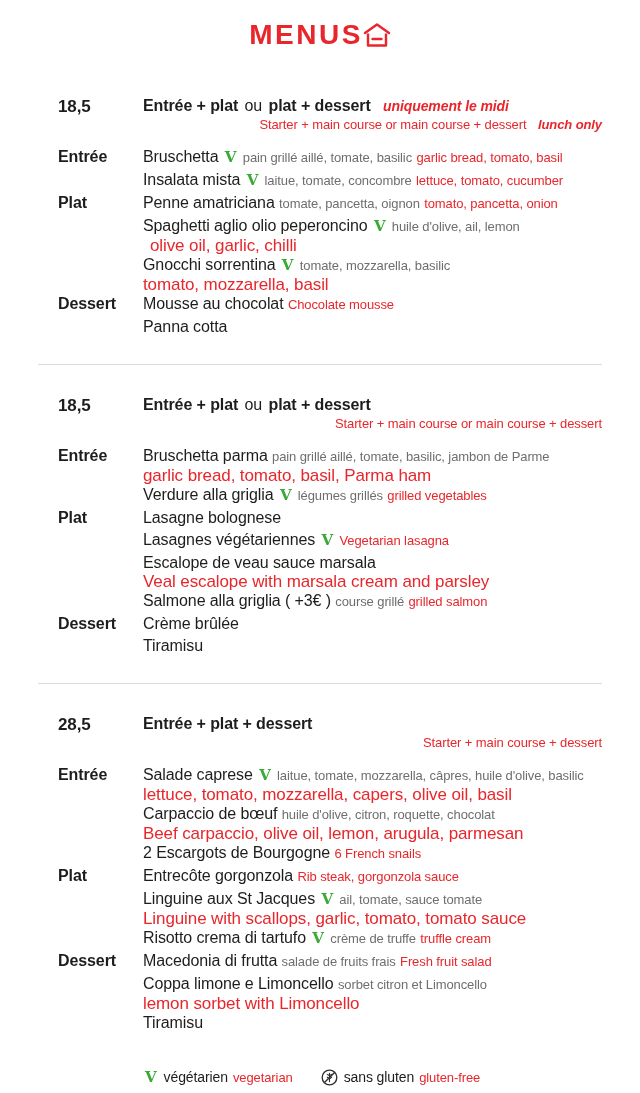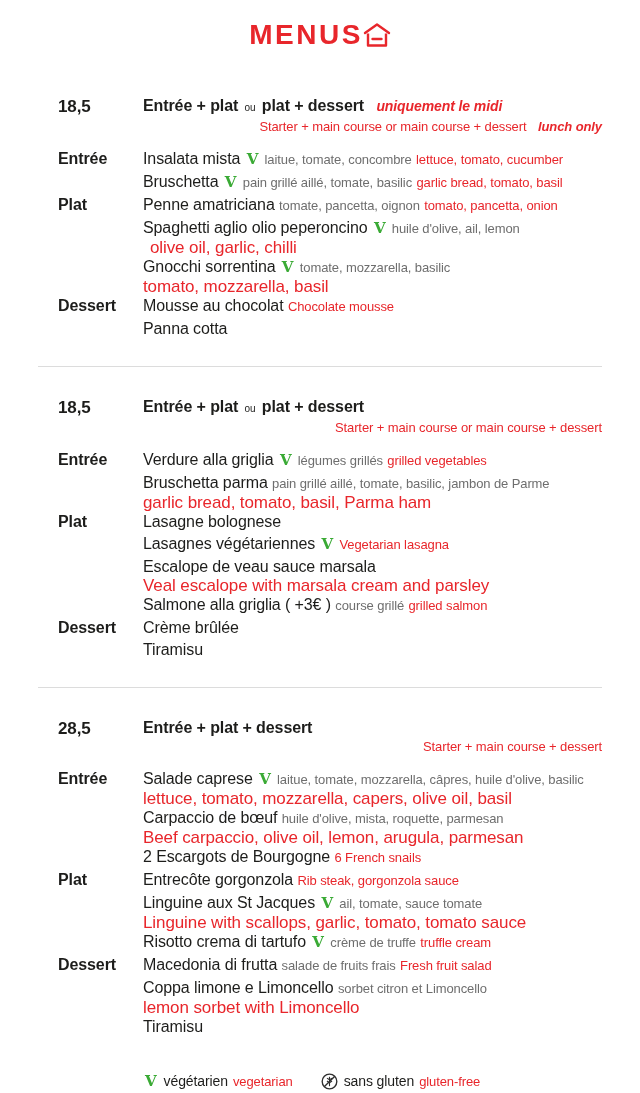--- a/index.html
+++ b/index.html
@@ -25,21 +25,21 @@
   hr.divider{border:0;border-top:1px solid #dcdcdc;margin:26px 0 0 0;}
   hr.divider + .menu-section{margin-top:30px;}
 
   .group{display:flex;}
   .glabel{flex:0 0 85px;width:85px;font-weight:700;font-size:16px;line-height:22px;}
   .glabel.price{font-size:17px;}
   .gitems{flex:1 1 auto;min-width:0;}
 
   .header-group{margin-bottom:13px;}
   .hline1{line-height:20px;font-size:16px;font-weight:700;white-space:nowrap;}
-  .hou{font-weight:400;font-size:10px;padding:0 2px;}
+  .hou{font-weight:400;font-size:16px;padding:0 2px;}
   .hnote{color:var(--red);font-style:italic;font-size:14px;padding-left:8px;}
   .hline2{line-height:17px;font-size:13px;color:var(--red);white-space:nowrap;text-align:right;}
   .hnote2{font-weight:700;font-style:italic;padding-left:8px;}
 
   .menu-item{margin:0;}
   .item{line-height:22px;white-space:nowrap;}
   .dish{font-size:16px;color:var(--ink);}
   .veg{color:var(--green);font-weight:700;font-size:15px;font-family:"DejaVu Serif",serif;padding:0 2px;}
   .fr{font-size:13px;color:var(--gray);}
   .en{font-size:13px;color:var(--red);}
@@ -83,32 +83,32 @@
           <span class="hnote2">lunch only</span>
         </div>
       </div>
     </div>
 
     <div class="group">
       <div class="glabel">Entrée</div>
       <div class="gitems">
         <div class="menu-item">
           <div class="item">
+            <span class="dish">Bruschetta</span>
+            <span class="veg">V</span>
+            <span class="fr">pain grillé aillé, tomate, basilic</span>
+            <span class="en">garlic bread, tomato, basil</span>
+          </div>
+        </div>
+        <div class="menu-item">
+          <div class="item">
             <span class="dish">Insalata mista</span>
             <span class="veg">V</span>
             <span class="fr">laitue, tomate, concombre</span>
             <span class="en">lettuce, tomato, cucumber</span>
-          </div>
-        </div>
-        <div class="menu-item">
-          <div class="item">
-            <span class="dish">Bruschetta</span>
-            <span class="veg">V</span>
-            <span class="fr">pain grillé aillé, tomate, basilic</span>
-            <span class="en">garlic bread, tomato, basil</span>
           </div>
         </div>
       </div>
     </div>
 
     <div class="group">
       <div class="glabel">Plat</div>
       <div class="gitems">
         <div class="menu-item">
           <div class="item">
@@ -169,32 +169,32 @@
           <span>Starter + main course or main course + dessert</span>
         </div>
       </div>
     </div>
 
     <div class="group">
       <div class="glabel">Entrée</div>
       <div class="gitems">
         <div class="menu-item">
           <div class="item">
+            <span class="dish">Bruschetta parma</span>
+            <span class="fr">pain grillé aillé, tomate, basilic, jambon de Parme</span>
+          </div>
+          <div class="line2">garlic bread, tomato, basil, Parma ham</div>
+        </div>
+        <div class="menu-item">
+          <div class="item">
             <span class="dish">Verdure alla griglia</span>
             <span class="veg">V</span>
             <span class="fr">légumes grillés</span>
             <span class="en">grilled vegetables</span>
           </div>
-        </div>
-        <div class="menu-item">
-          <div class="item">
-            <span class="dish">Bruschetta parma</span>
-            <span class="fr">pain grillé aillé, tomate, basilic, jambon de Parme</span>
-          </div>
-          <div class="line2">garlic bread, tomato, basil, Parma ham</div>
         </div>
       </div>
     </div>
 
     <div class="group">
       <div class="glabel">Plat</div>
       <div class="gitems">
         <div class="menu-item">
           <div class="item">
             <span class="dish">Lasagne bolognese</span>
@@ -262,21 +262,21 @@
           <div class="item">
             <span class="dish">Salade caprese</span>
             <span class="veg">V</span>
             <span class="fr">laitue, tomate, mozzarella, câpres, huile d'olive, basilic</span>
           </div>
           <div class="line2">lettuce, tomato, mozzarella, capers, olive oil, basil</div>
         </div>
         <div class="menu-item">
           <div class="item">
             <span class="dish">Carpaccio de bœuf</span>
-            <span class="fr">huile d'olive, mista, roquette, parmesan</span>
+            <span class="fr">huile d'olive, citron, roquette, chocolat</span>
           </div>
           <div class="line2">Beef carpaccio, olive oil, lemon, arugula, parmesan</div>
         </div>
         <div class="menu-item">
           <div class="item">
             <span class="dish">2 Escargots de Bourgogne</span>
             <span class="en">6 French snails</span>
           </div>
         </div>
       </div>

